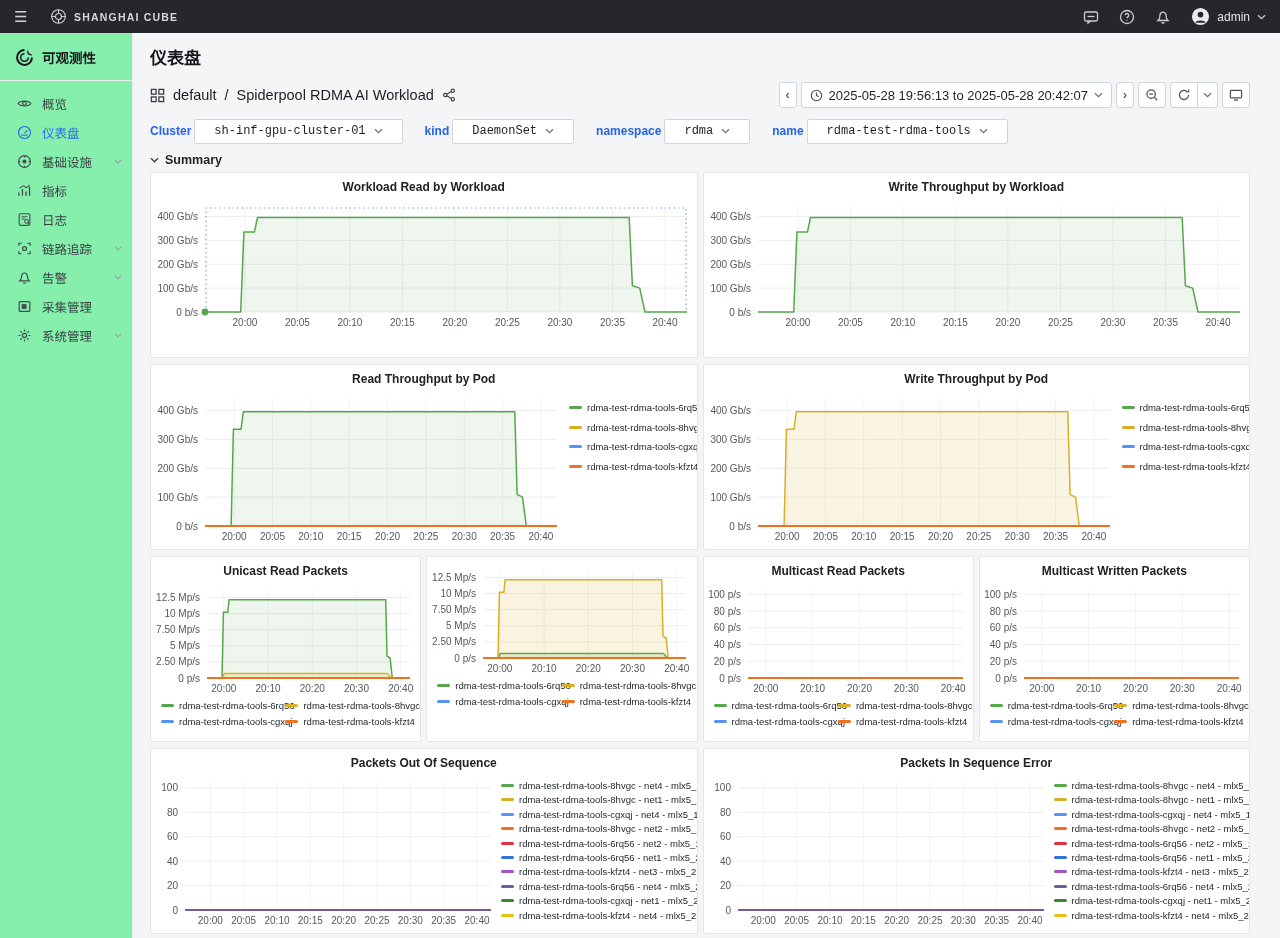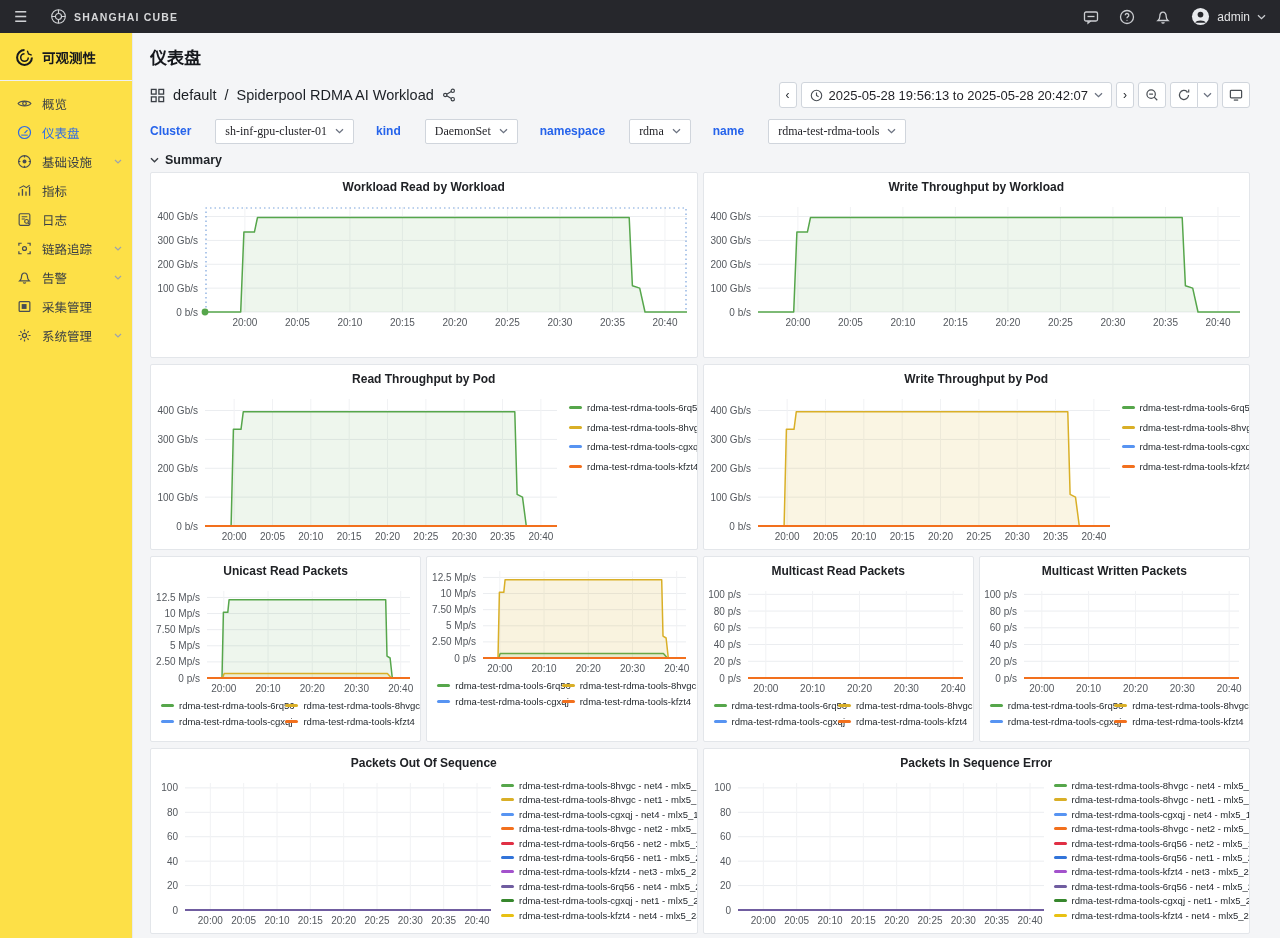--- a/index.html
+++ b/index.html
@@ -12,21 +12,21 @@
   .brand { display:flex; align-items:center; gap:7px; margin-left:12px; }
   .brand-text { color:#d6d7d9; font-size:10.5px; font-weight:700; letter-spacing:1.2px; }
   .topbar-spacer { flex:1; }
   .tb-icons { display:flex; align-items:center; gap:20px; }
   .tb-icon { display:flex; align-items:center; }
   .tb-user { display:flex; align-items:center; gap:7px; }
   .tb-user span { color:#e3e4e6; font-size:12px; }
 
   
   .shell { display:flex; height:905px; }
-  .sidebar { width:133px; background:#fde047; border-right:1px solid #e8eaed; flex-shrink:0; }
+  .sidebar { width:133px; background:#86efac; border-right:1px solid #e8eaed; flex-shrink:0; }
   .sb-header { display:flex; align-items:center; gap:8px; padding:14px 0 13px 15px;
     border-bottom:1px solid #eef0f3; }
   .sb-header-label { font-size:13.5px; font-weight:700; color:#16181d; }
   .sb-nav { padding-top:8px; }
   .sb-item { display:flex; align-items:center; gap:10px; height:29px; padding:0 10px 0 17px;
     font-size:12.5px; color:#3a3f45; cursor:pointer; }
   .sb-item .sb-ic { display:flex; color:#474c53; }
   .sb-item.active { color:#2e6be6; }
   .sb-item.active .sb-ic { color:#2e6be6; }
   .sb-chev { margin-left:auto; display:flex; color:#9ca3af; }
@@ -43,25 +43,25 @@
   .tc-btn { display:flex; align-items:center; gap:6px; background:#fff; border:1px solid #d0d5dc;
     border-radius:3px; height:26px; padding:0 8px; font-size:12px; color:#24292e; cursor:pointer;
     font-family:"Liberation Sans",sans-serif; }
   .tc-btn.narrow { padding:0 6px; }
   .tc-group { display:flex; }
   .tc-group .tc-btn:first-child { border-radius:3px 0 0 3px; }
   .tc-group .tc-btn:last-child { border-radius:0 3px 3px 0; border-left:none; padding:0 5px; }
   .time-text { font-size:13px; color:#1f1f24; }
 
   .filters { display:flex; align-items:center; gap:22px; margin-top:9px; height:26px; }
-  .filter { display:flex; align-items:center; gap:24px; }
+  .filter { display:flex; align-items:center; gap:3px; }
   .f-label { color:#2563eb; font-size:12px; font-weight:700; }
   .f-value { display:flex; align-items:center; gap:8px; background:#fff; border:1px solid #d0d5dc;
-    border-radius:2px; height:25px; padding:0 9px; font-size:12px; color:#1f1f24; cursor:pointer;
-    font-family:Liberation Serif, serif; }
+    border-radius:2px; height:25px; padding:0 19px; font-size:12px; color:#1f1f24; cursor:pointer;
+    font-family:Liberation Mono, monospace; }
 
   .section-header { display:flex; align-items:center; gap:6px; margin:9px 0 5px; font-size:12.5px;
     font-weight:700; color:#1f2328; cursor:pointer; }
 
   .row { display:flex; gap:5px; margin-bottom:6px; }
   .panel { background:#fff; border:1px solid #e3e6ea; border-radius:2px; height:186px;
     padding-top:5px; overflow:hidden; }
   .panel.half { width:548px; }
   .panel.quarter { flex:1; }
   .panel-title { text-align:center; font-size:12px; font-weight:700; color:#202226;

